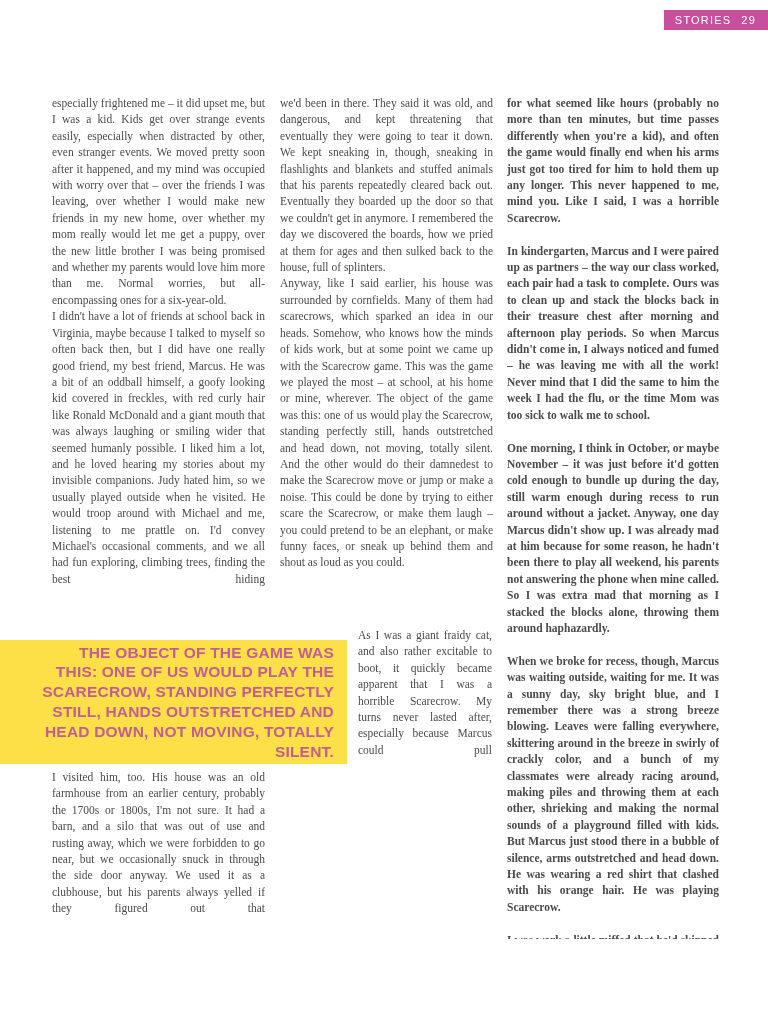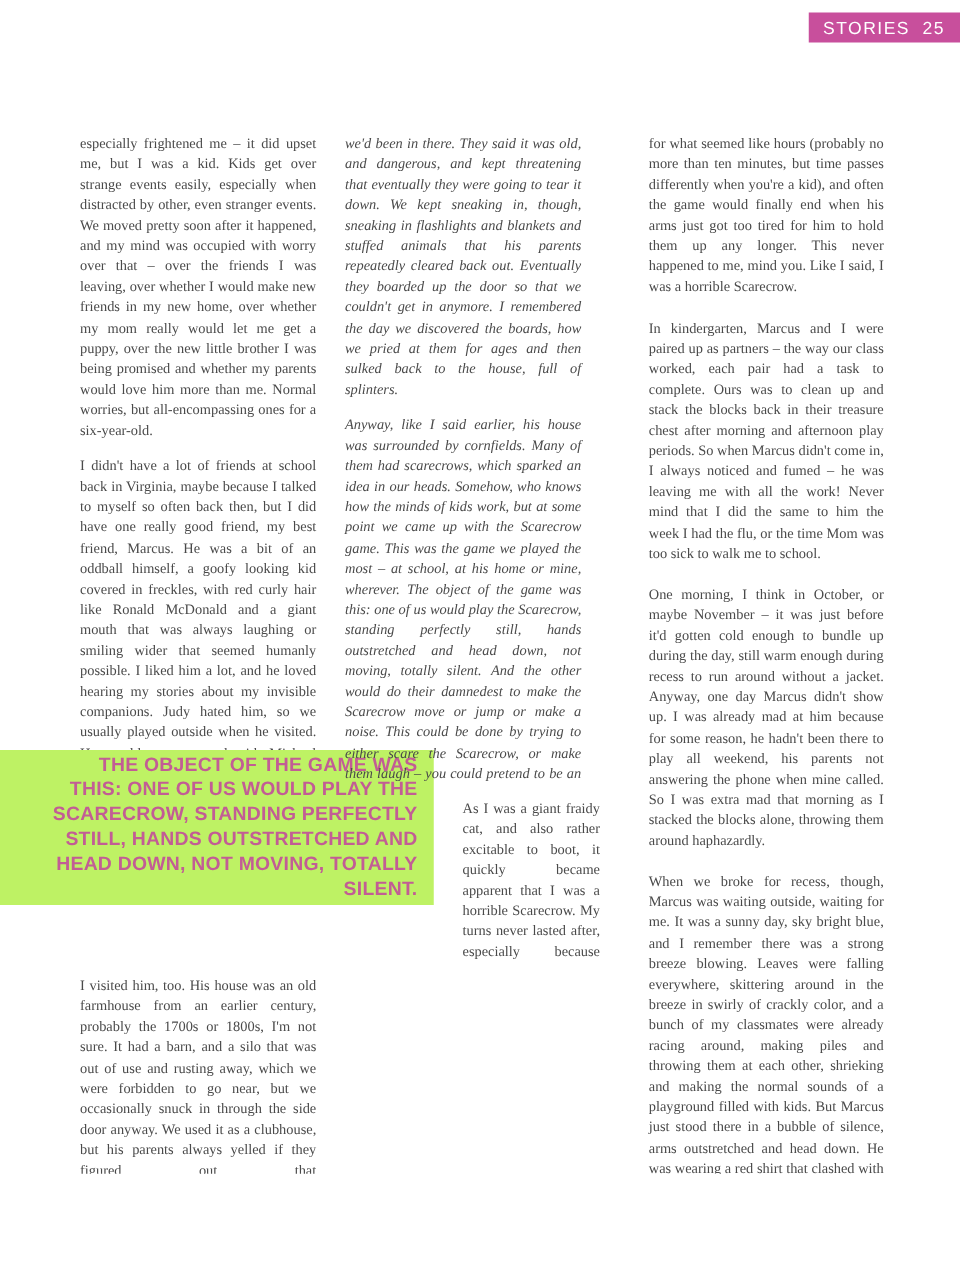--- a/index.html
+++ b/index.html
@@ -16,55 +16,55 @@
     font-family: "Liberation Serif", serif;
   }
   
   .section-tag {
     position: absolute;
     top: 10px;
     right: 0;
     background: #c84f9c;
     color: #ffffff;
     font-family: "Liberation Sans", sans-serif;
-    font-size: 14px;
+    font-size: 11px;
     letter-spacing: 1.2px;
     padding: 4px 12px 4px 11px;
     display: flex;
     gap: 10px;
     align-items: flex-start;
   }
   
   .col {
     position: absolute;
     color: #4a4a4a;
     font-size: 11.5px;
     line-height: 16.4px;
     text-align: justify;
     hyphens: none;
   }
-  .col p { margin: 12px; }
+  .col p { margin: 0; }
   .spaced p + p { margin-top: 16.4px; }
   .cont { text-align-last: justify; }
 
   .col1-top   { left: 52px;  top: 95px;  width: 213px; height: 537px; overflow: hidden; }
   .col1-bot   { left: 52px;  top: 769px; width: 213px; height: 170px; overflow: hidden; }
-  .col2-top   { left: 264px; top: 95px;  width: 213px; height: 530px; overflow: hidden; font-style: italic; }
+  .col2-top   { left: 280px; top: 95px;  width: 213px; height: 530px; overflow: hidden; }
   .col2-wrap  { left: 358px; top: 627px; width: 134px; height: 143px; overflow: hidden; }
   .col2-bot   { left: 280px; top: 770px; width: 213px; height: 169px; overflow: hidden; }
-  .col3       { left: 507px; top: 95px;  width: 212px; height: 844px; overflow: hidden; }
+  .col3       { left: 507px; top: 95px;  width: 212px; height: 844px; overflow: hidden; font-weight: bold; }
 
   
   .pullquote {
     position: absolute;
     left: 0;
-    top: 600px;
+    top: 640px;
     width: 347px;
     height: 124px;
-    background: #bef264;
+    background: #fde047;
     box-sizing: border-box;
     display: flex;
     align-items: center;
     justify-content: flex-end;
     padding: 10px 13px 10px 34px;
   }
   .pullquote-text {
     color: #c25d95;
     font-family: "Liberation Sans", sans-serif;
     font-size: 15.5px;
@@ -75,21 +75,21 @@
     letter-spacing: 0.2px;
   }
 </style>
 </head>
 <body>
 
 <div class="page">
 
   <div class="section-tag">
     <span>STORIES</span>
-    <span>25</span>
+    <span>29</span>
   </div>
 
   <div class="col col1-top">
     <p>especially frightened me – it did upset me, but I was a kid. Kids get over strange events easily, especially when distracted by other, even stranger events. We moved pretty soon after it happened, and my mind was occupied with worry over that – over the friends I was leaving, over whether I would make new friends in my new home, over whether my mom really would let me get a puppy, over the new little brother I was being promised and whether my parents would love him more than me. Normal worries, but all-encompassing ones for a six-year-old.</p>
     <p class="cont">I didn't have a lot of friends at school back in Virginia, maybe because I talked to myself so often back then, but I did have one really good friend, my best friend, Marcus. He was a bit of an oddball himself, a goofy looking kid covered in freckles, with red curly hair like Ronald McDonald and a giant mouth that was always laughing or smiling wider that seemed humanly possible. I liked him a lot, and he loved hearing my stories about my invisible companions. Judy hated him, so we usually played outside when he visited. He would troop around with Michael and me, listening to me prattle on. I'd convey Michael's occasional comments, and we all had fun exploring, climbing trees, finding the best hiding</p>
   </div>
 
   <div class="pullquote">
     <div class="pullquote-text">THE OBJECT OF THE GAME WAS THIS: ONE OF US WOULD PLAY THE SCARECROW, STANDING PERFECTLY STILL, HANDS OUTSTRETCHED AND HEAD DOWN, NOT MOVING, TOTALLY SILENT.</div>
   </div>

